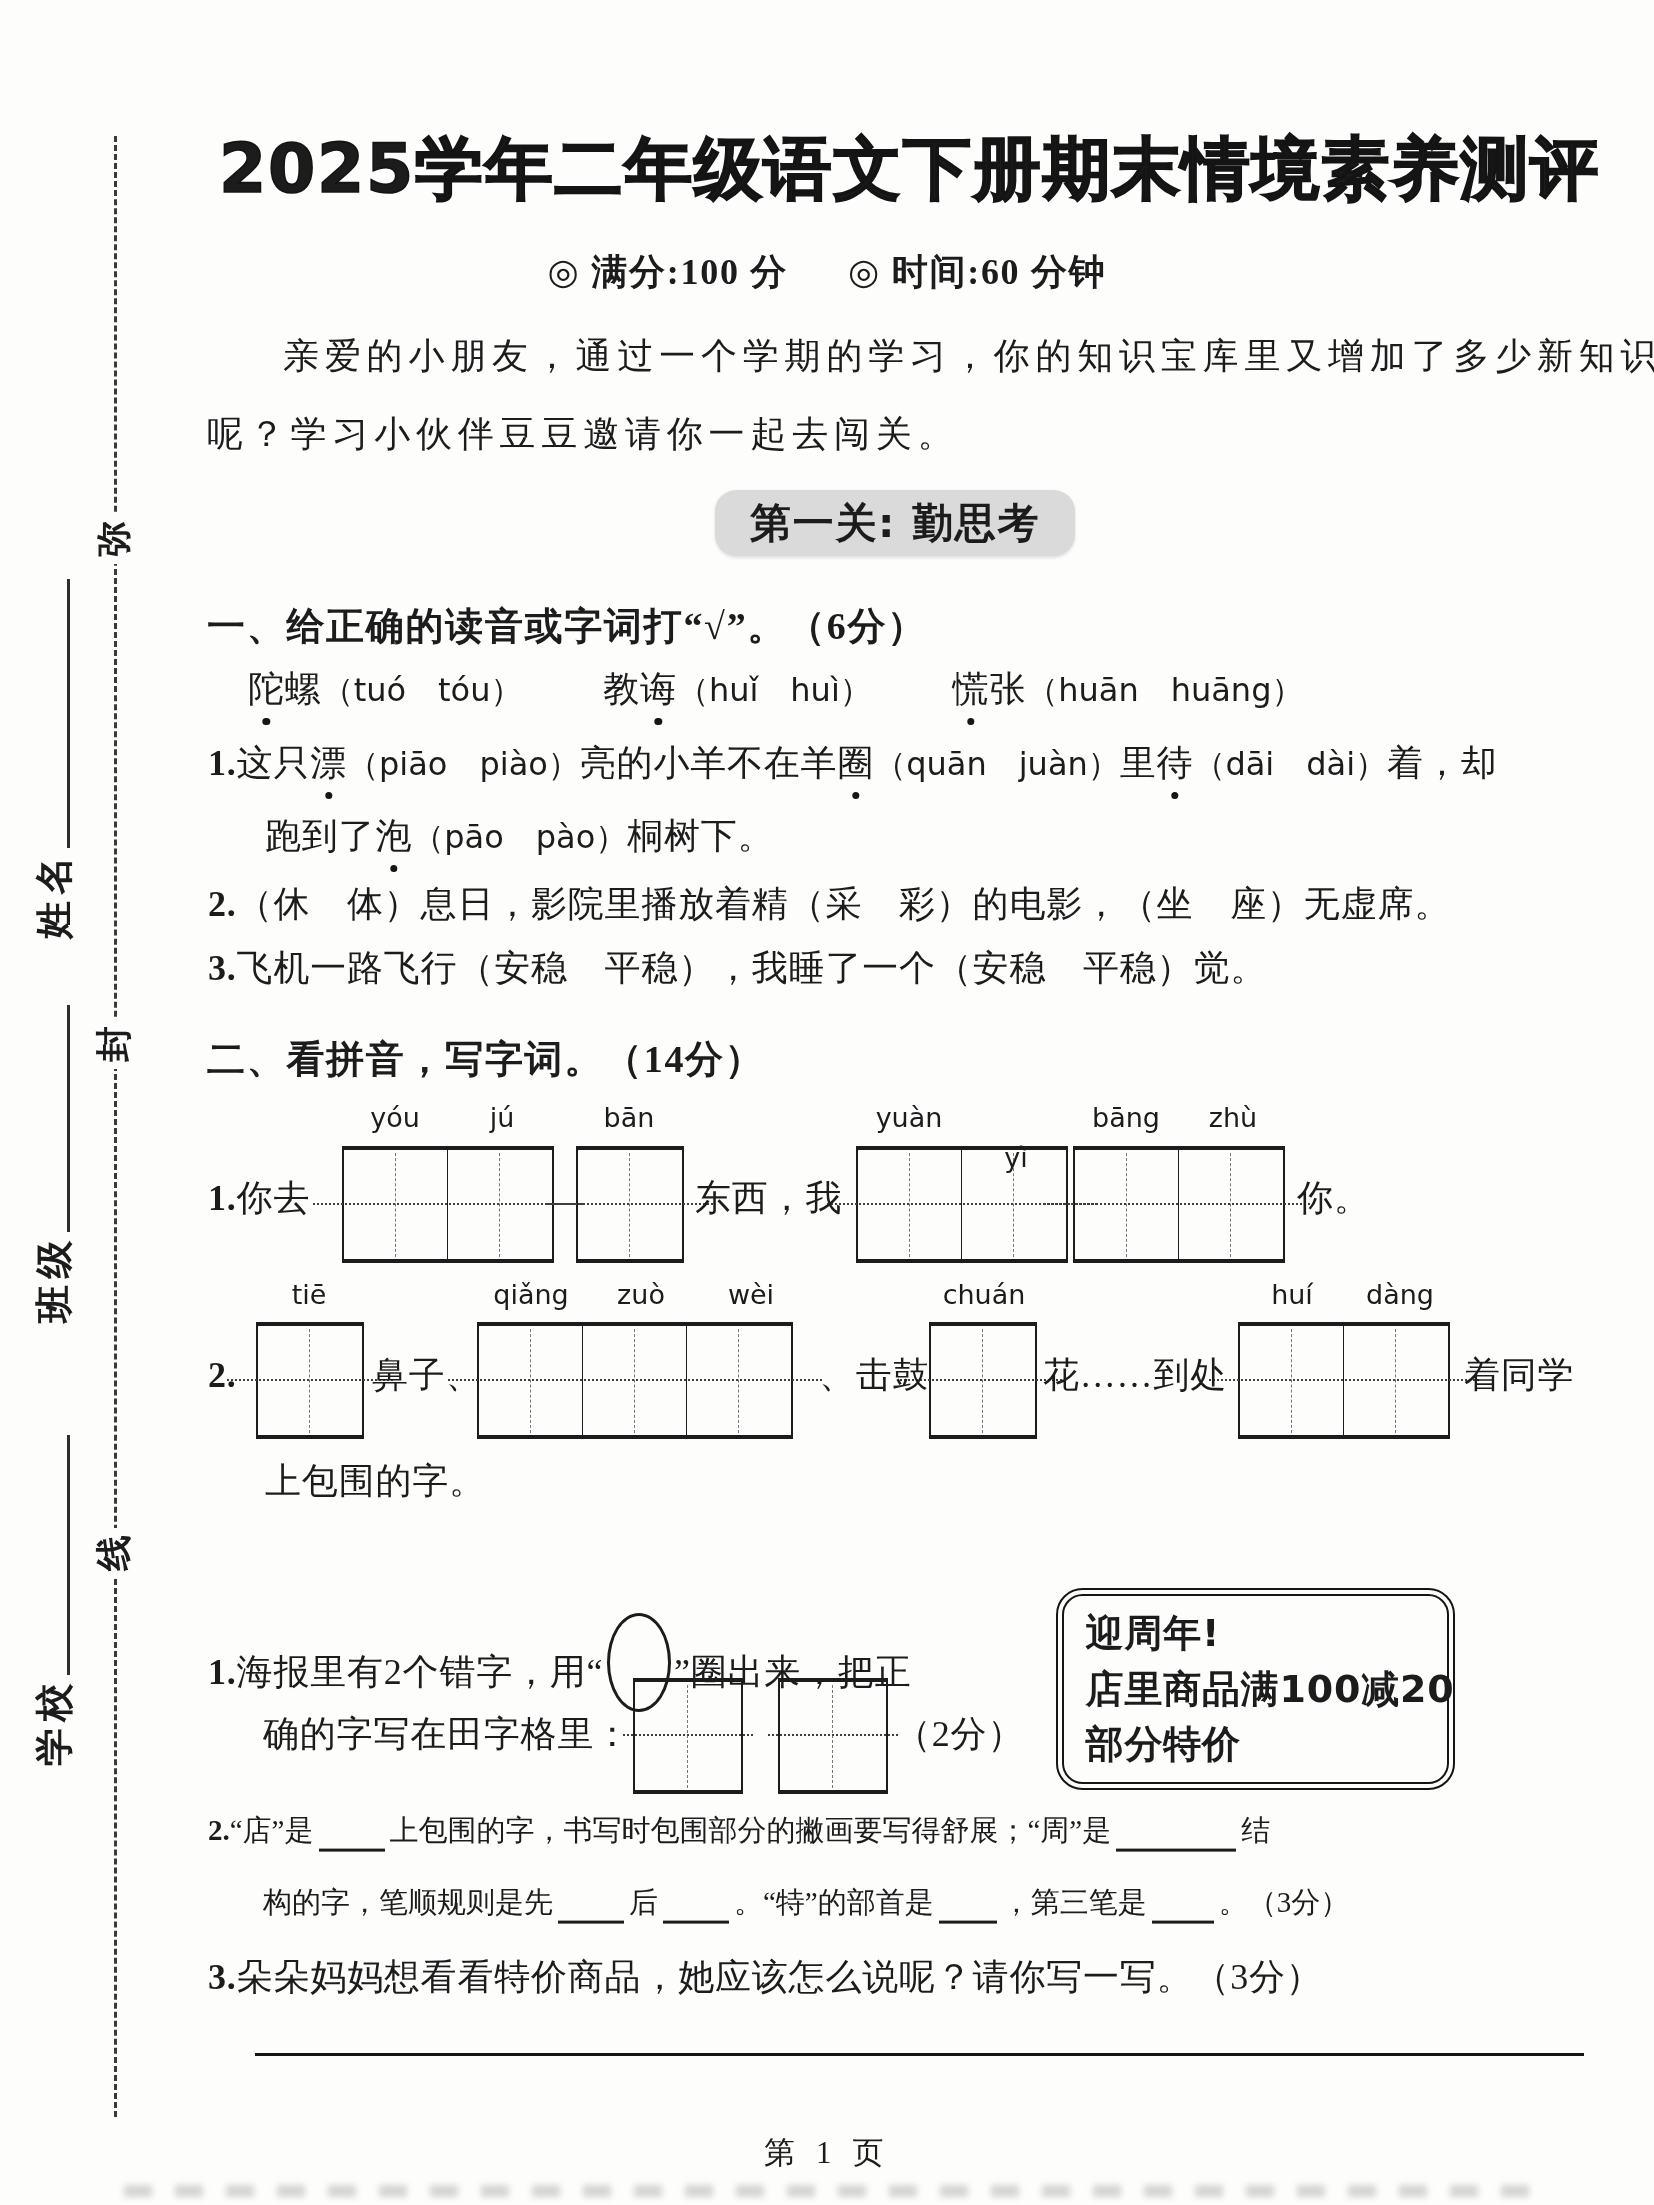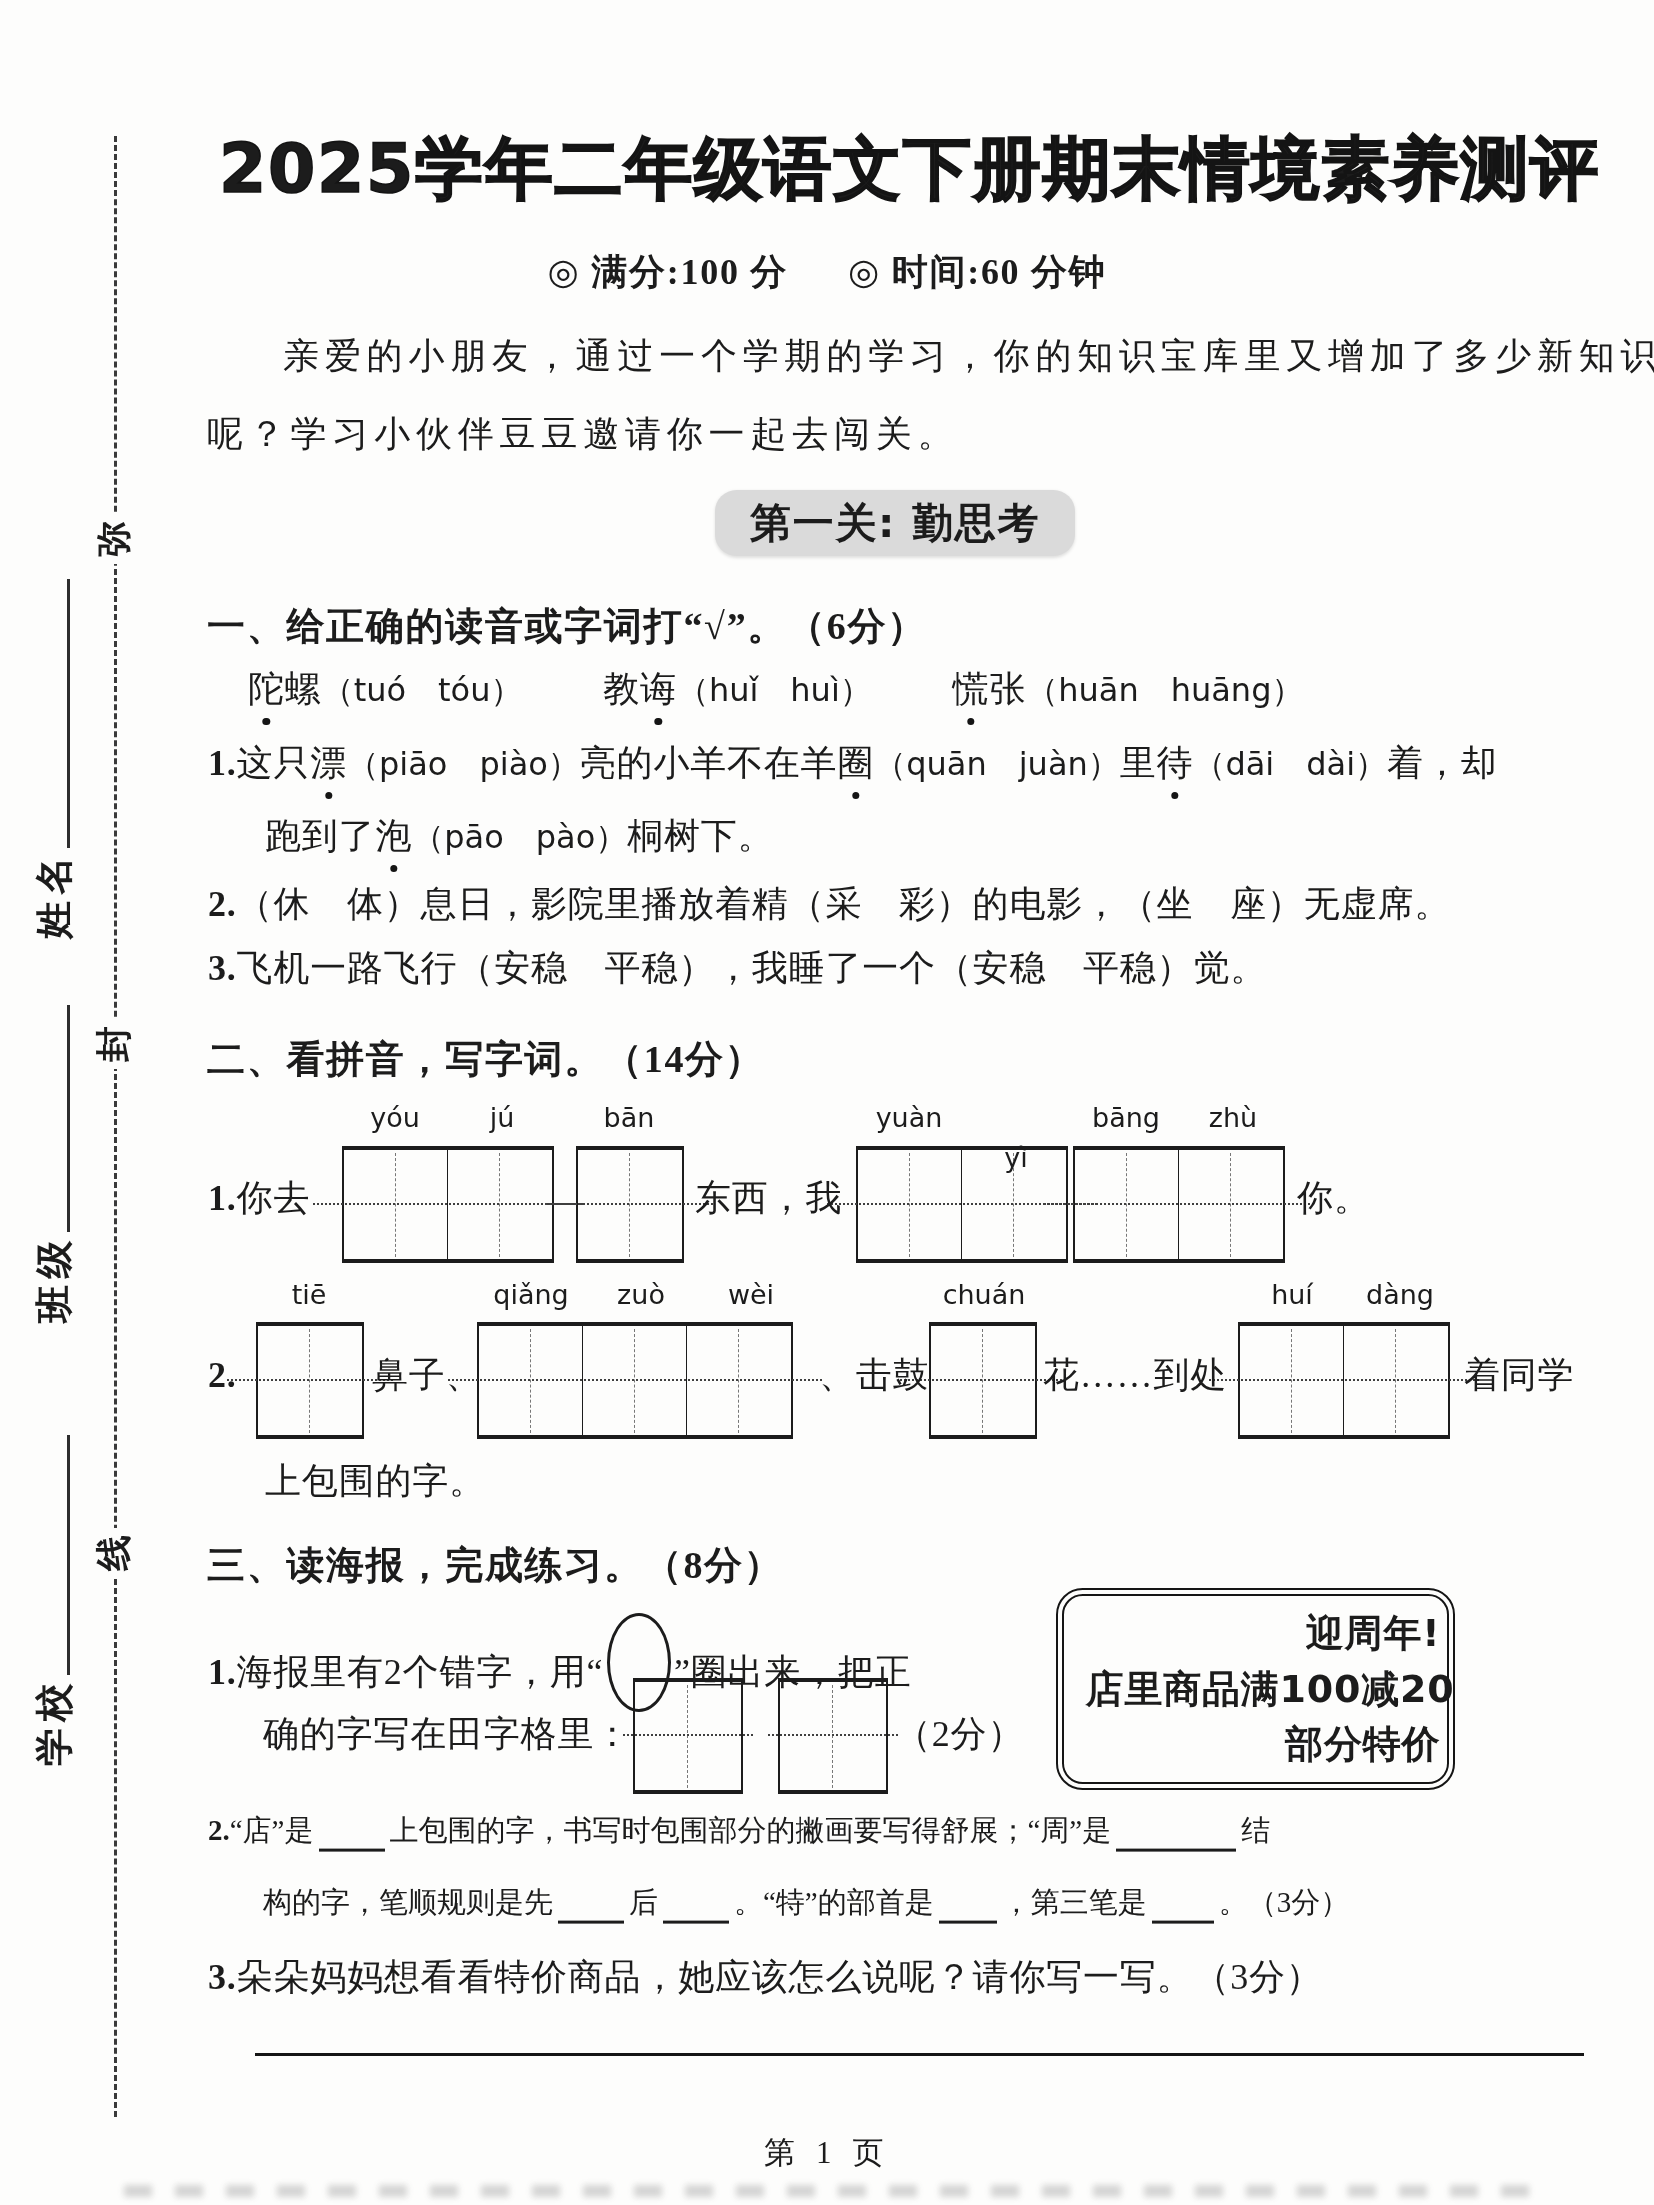--- a/index.html
+++ b/index.html
@@ -86,21 +86,21 @@
   }
   .cq{width:106px;height:108px;}
 
   
   .ring{
     display:inline-block;width:58px;height:93px;border:3.3px solid #1c1c1c;
     border-radius:50%;vertical-align:-28px;margin:0 3.3px;
   }
   .poster{
     position:absolute;left:1056px;top:1588px;width:399px;height:202px;
-    border:2.5px solid #151515;border-radius:26.5px;padding:4.1px;box-sizing:border-box;text-align:right;
+    border:2.5px solid #151515;border-radius:26.5px;padding:4.1px;box-sizing:border-box;
   }
   .poster-inner{
     width:100%;height:100%;border:2.5px solid #151515;border-radius:20.7px;box-sizing:border-box;
     display:flex;flex-direction:column;justify-content:space-between;
     padding:11.6px 6.6px 11.6px 21.5px;
     font-family:"DejaVu Sans","Liberation Sans",sans-serif;
     font-size:38px;font-weight:700;letter-spacing:0.8px;white-space:nowrap;
   }
   .blank{
     display:inline-block;border-bottom:3.3px solid #1c1c1c;height:8.3px;
@@ -226,21 +226,20 @@
       <div class="c"></div>
     </div>
 
   <div class="abs line-text" style="top:1353px;left:208px"><span class="num">2.</span></div>
   <div class="abs line-text" style="top:1353px;left:372px">鼻子、</div>
   <div class="abs line-text" style="top:1353px;left:819px">、击鼓</div>
   <div class="abs line-text" style="top:1353px;left:1043px">花……到处</div>
   <div class="abs line-text" style="top:1353px;left:1464px">着同学</div>
   <div class="abs line-text" style="top:1459px;left:265px">上包围的字。</div>
 
-  <div class="abs h-sec" style="top:1540px;left:207px">三、读海报，完成练习。（8分）</div>
 
   <div class="abs line-text" style="top:1613px;left:208px">
     <span class="num">1.</span><span>海报里有2个错字，用“</span><span class="ring"></span><span>”圈出来，把正</span>
   </div>
 
   <div class="tz small" style="left:633px;top:1678px">
       <div class="c cq"></div>
     </div>
   <div class="tz small" style="left:778px;top:1678px">
       <div class="c cq"></div>

